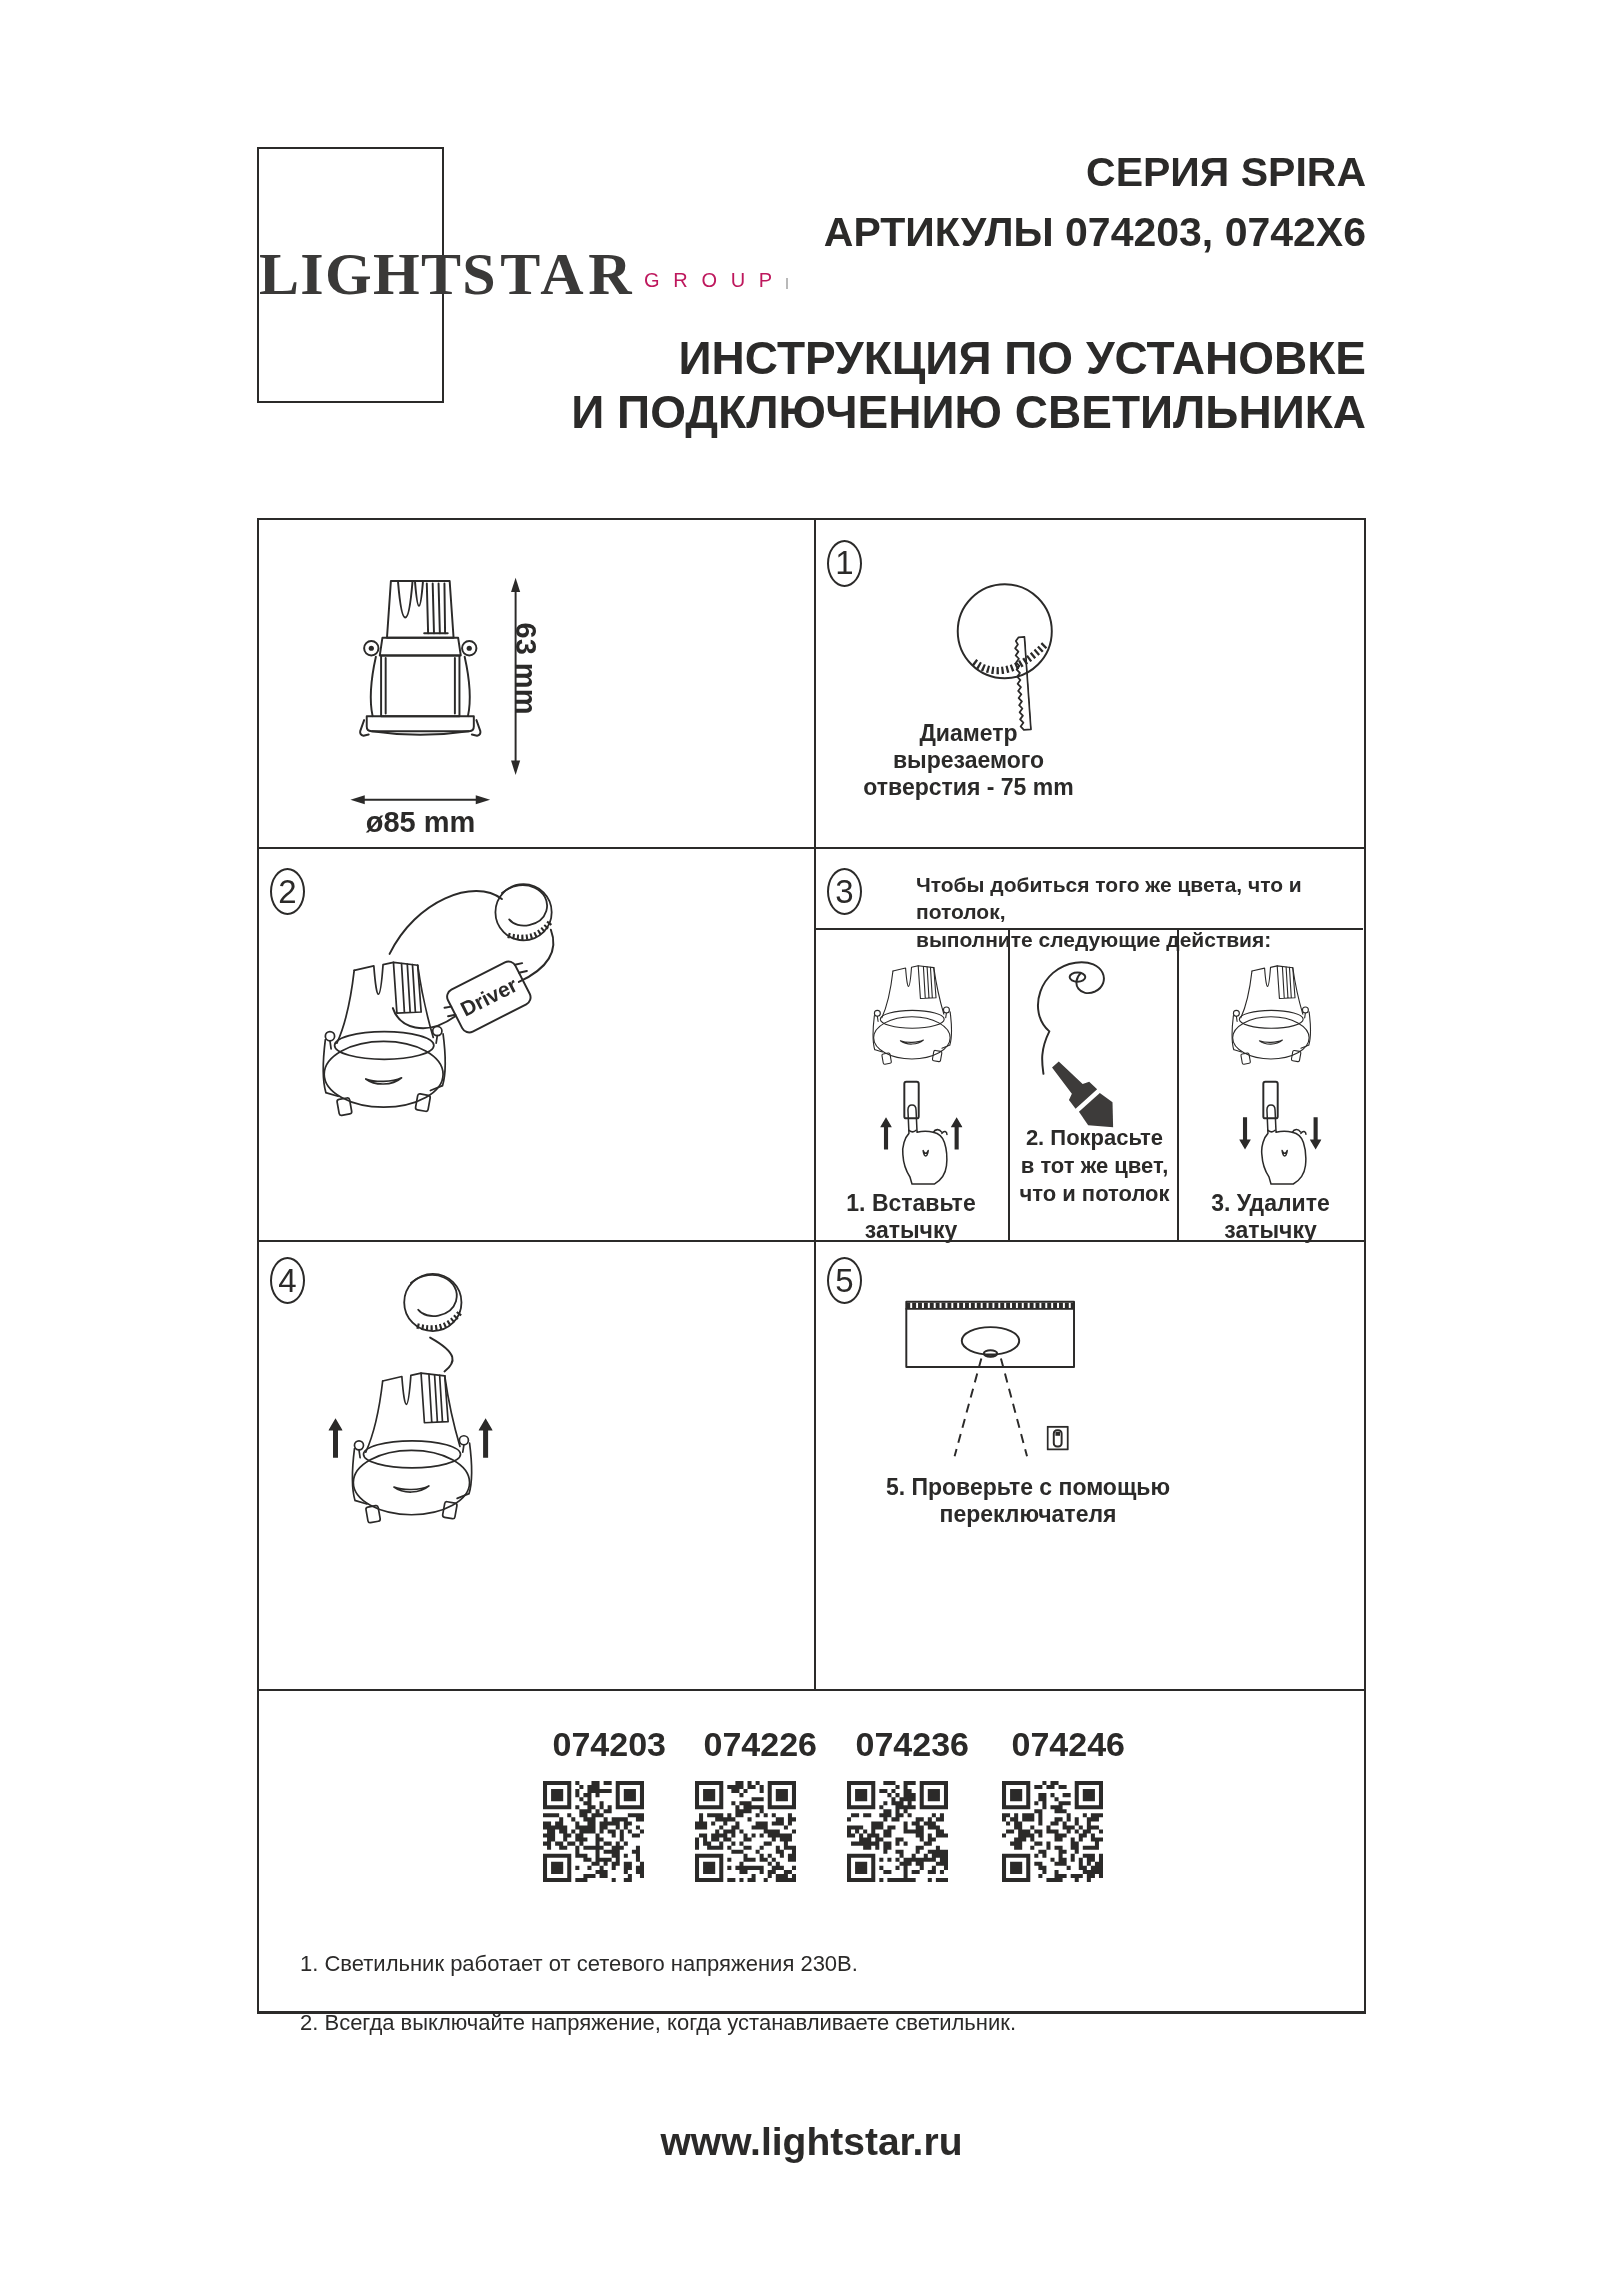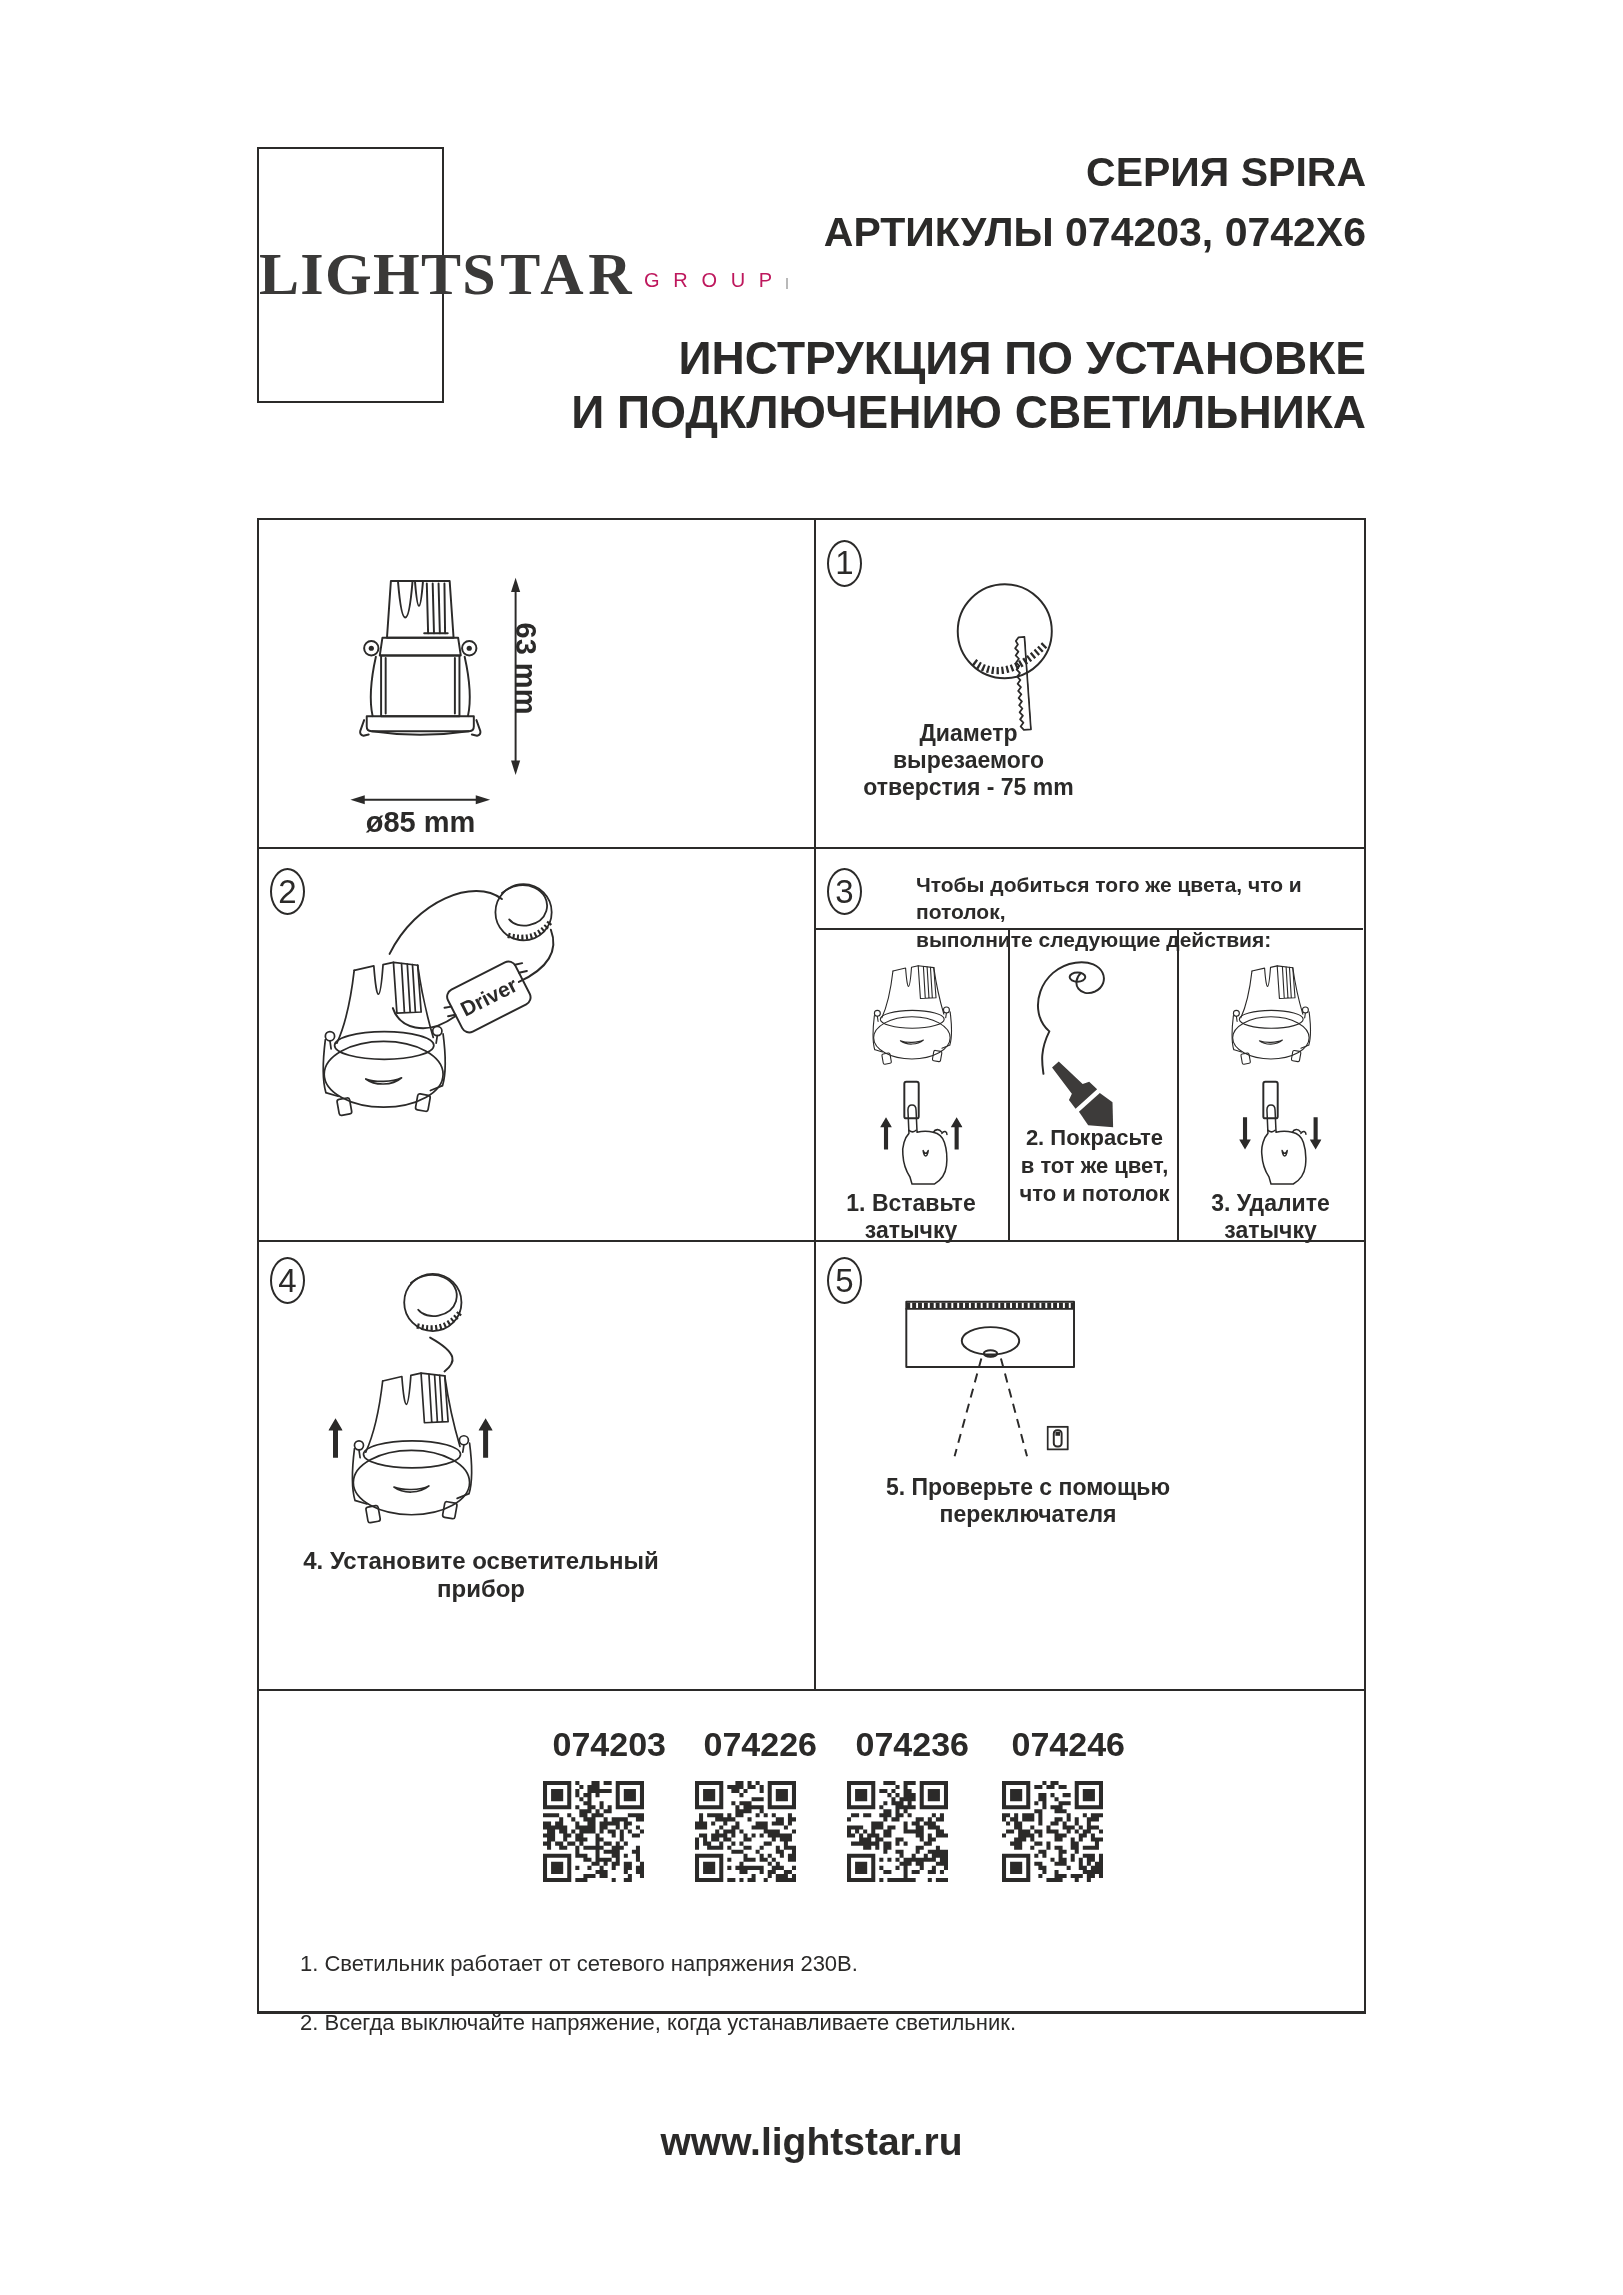--- a/index.html
+++ b/index.html
@@ -238,21 +238,20 @@
   </svg>
   <div class="cap" style="left:922px;top:670px;width:179px;font-size:23px">3. Удалите затычку</div>
 
   <svg class="abs" style="left:0;top:721px" width="555" height="447" viewBox="0 0 850 685">
     <use href="#coil" x="212" y="40" width="112" height="112"></use>
     <path class="ln" d="M262,148 C305,172 302,186 284,200"></path>
     <use href="#lamp34" x="120" y="180" width="225" height="268"></use>
     <use href="#arrow-up" x="106" y="268" width="22" height="68"></use>
     <use href="#arrow-up" x="336" y="268" width="22" height="68"></use>
   </svg>
-  <div class="cap" style="left:13px;top:1027px;width:418px;font-size:24px">4. Установите осветительный прибор</div>
 
   <svg class="abs" style="left:557px;top:721px" width="548" height="447" viewBox="0 0 839 685">
     <rect class="ln" x="138" y="93" width="257" height="100"></rect>
     <path d="M138,99 L395,99" fill="none" stroke="#2b2a29" stroke-width="9" stroke-dasharray="6,3"></path>
     <path class="ln" d="M138,104 L395,104" stroke-width="2"></path>
     <ellipse class="ln" cx="267" cy="153" rx="44" ry="21"></ellipse>
     <path class="ln" d="M257,172 C257,179 277,179 277,172"></path>
     <ellipse class="ln" cx="267" cy="172" rx="10" ry="4.5"></ellipse>
     <path d="M253,180 L212,330 M283,180 L323,330" fill="none" stroke="#2b2a29" stroke-width="3" stroke-dasharray="14,10"></path>
     <use href="#wall-switch" x="353" y="283" width="34" height="38"></use>

